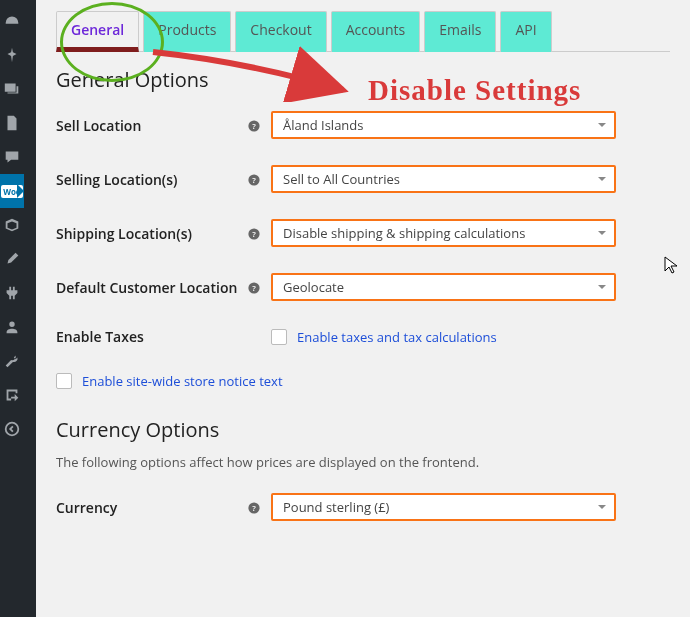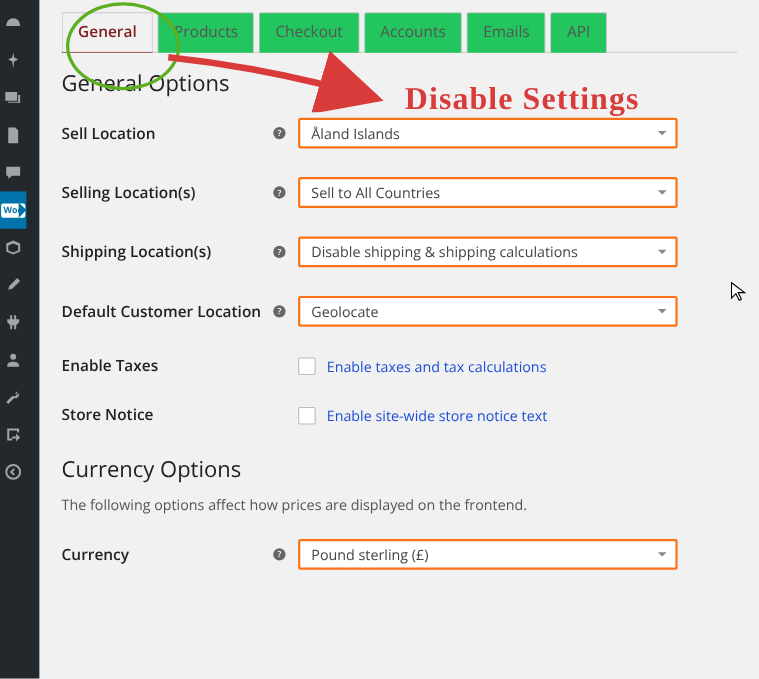--- a/index.html
+++ b/index.html
@@ -7,22 +7,22 @@
 
 .sidebar { position: absolute; left: 0; top: 0; width: 36px; height: 617px; background: #23282d; display: flex; flex-direction: column; padding-top: 4px; }
 .sidebar-item { width: 24px; height: 34px; display: flex; align-items: center; justify-content: center; color: #a0a5aa; cursor: pointer; position: relative; }
 .sidebar-item.active { background: #0073aa; color: #fff; }
 .sidebar-item.active::after { content: ""; position: absolute; right: -7px; top: 50%; margin-top: -7px; border: 7px solid transparent; border-left-color: #0073aa; }
 .sidebar-item svg { width: 18px; height: 18px; fill: currentColor; }
 
 .main { position: absolute; left: 36px; top: 0; right: 0; bottom: 0; background: #f1f1f1; padding: 10px 20px 0 20px; }
 
 .tabs { display: flex; border-bottom: 1px solid #ccc; margin-bottom: 14px; }
-.tab { padding: 8px 14px; background: #22c55e; border: 1px solid #ccc; border-bottom: none; margin-right: 4px; color: #555; font-size: 14px; cursor: pointer; border-radius: 2px 2px 0 0; position: relative; top: 1px; }
-.tab.active { background: #f1f1f1; border-bottom: 1px solid #7f1d1d; color: #7f1d1d; font-weight: 600; }
+.tab { padding: 8px 14px; background: #5eead4; border: 1px solid #ccc; border-bottom: none; margin-right: 4px; color: #555; font-size: 14px; cursor: pointer; border-radius: 2px 2px 0 0; position: relative; top: 1px; }
+.tab.active { background: #f1f1f1; border-bottom: 5px solid #7f1d1d; color: #6d28d9; font-weight: 600; }
 
 h2.section { font-size: 20px; font-weight: 400; color: #222; margin: 10px 0 18px 0; }
 
 .row { display: flex; align-items: center; margin-bottom: 26px; }
 .lbl { width: 215px; font-weight: 600; font-size: 14px; color: #222; display: flex; align-items: center; }
 .help-icon { width: 14px; height: 14px; margin-left: auto; margin-right: 10px; color: #666; flex-shrink: 0; }
 .help-icon svg { width: 14px; height: 14px; fill: currentColor; }
 .control { flex: 1; max-width: 345px; }
 
 .select { position: relative; width: 100%; height: 28px; background: #fff; border: 2px solid #f97316; border-radius: 2px; display: flex; align-items: center; padding: 0 28px 0 10px; font-size: 13px; color: #444; cursor: pointer; }
@@ -191,23 +191,20 @@
     <div class="lbl">
       <span>Enable Taxes</span>
     </div>
     <div class="control check-row">
       <div class="checkbox"></div>
       <span class="check-label">Enable taxes and tax calculations</span>
     </div>
   </div>
 
   <div class="row">
-    <div class="lbl">
-      <span>Store Notice</span>
-    </div>
     <div class="control check-row">
       <div class="checkbox"></div>
       <span class="check-label">Enable site-wide store notice text</span>
     </div>
   </div>
 
   <h2 class="section">Currency Options</h2>
   <p class="desc">The following options affect how prices are displayed on the frontend.</p>
 
   <div class="row">

